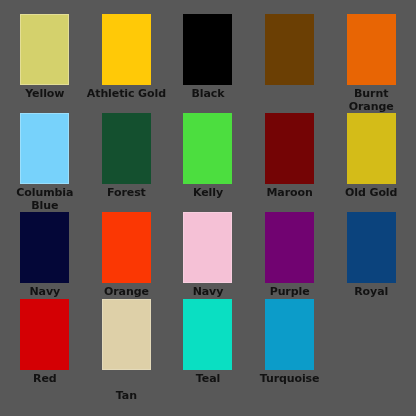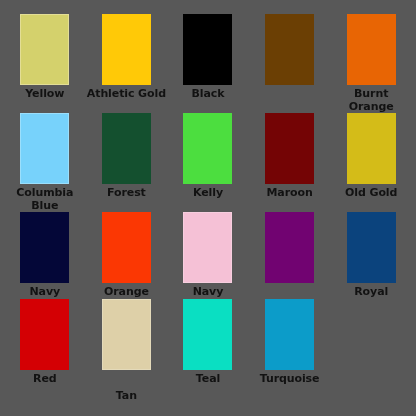--- a/index.html
+++ b/index.html
@@ -98,20 +98,21 @@
     <div class="swatch-cell">
       <div class="swatch-chip" style="background: rgb(251, 55, 3);"></div>
       <div class="swatch-label" style="color: rgb(18, 18, 18);">Orange</div>
     </div>
     <div class="swatch-cell">
       <div class="swatch-chip" style="background: rgb(245, 193, 214); border: 1px solid rgb(247, 206, 223);"></div>
       <div class="swatch-label" style="color: rgb(18, 18, 18);">Navy</div>
     </div>
     <div class="swatch-cell">
       <div class="swatch-chip" style="background: rgb(113, 3, 113);"></div>
+      <div class="swatch-label" style="color: rgb(18, 18, 18);">Purple</div>
     </div>
     <div class="swatch-cell">
       <div class="swatch-chip" style="background: rgb(11, 67, 125);"></div>
       <div class="swatch-label" style="color: rgb(18, 18, 18);">Royal</div>
     </div>
     <div class="swatch-cell">
       <div class="swatch-chip" style="background: rgb(212, 0, 4);"></div>
       <div class="swatch-label" style="color: rgb(18, 18, 18);">Red</div>
     </div>
     <div class="swatch-cell">

